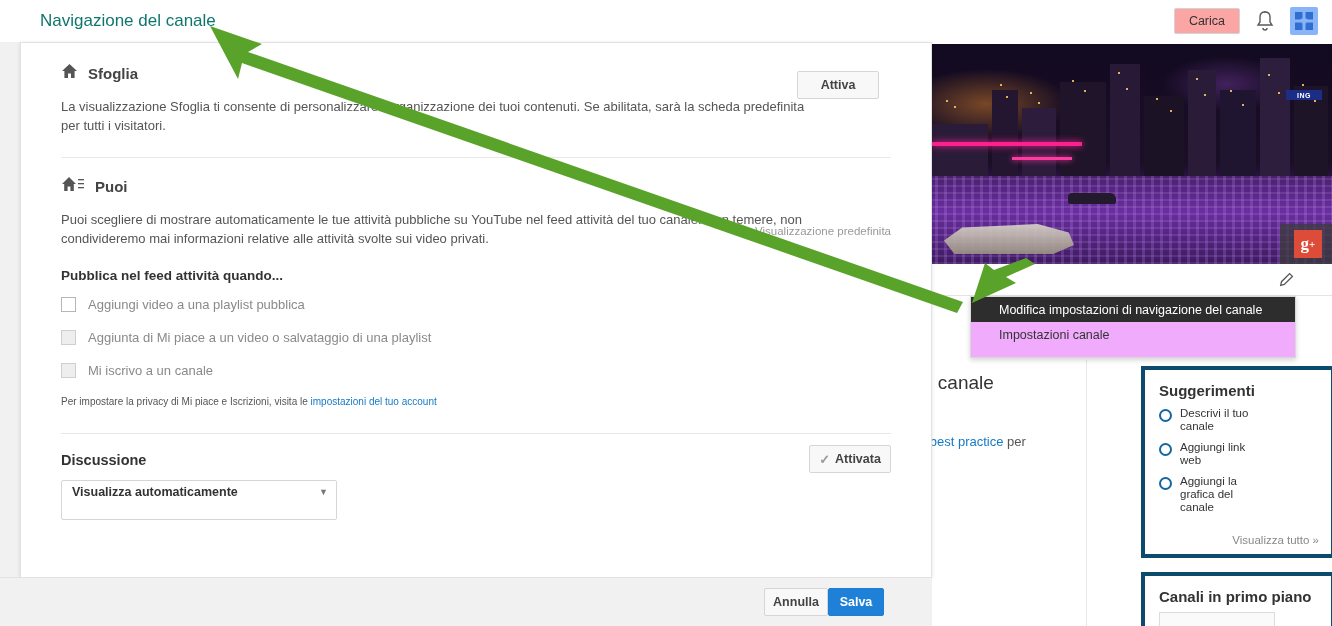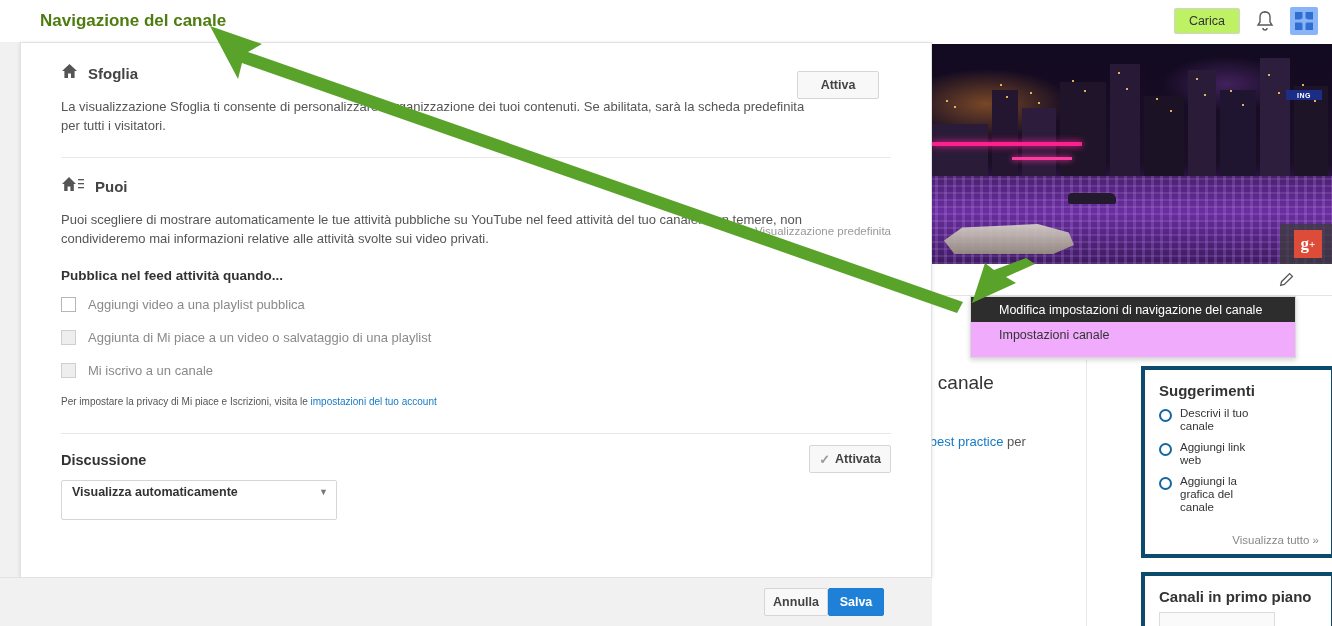--- a/index.html
+++ b/index.html
@@ -17,21 +17,21 @@
   .topbar {
     position: absolute; left: 0; top: 0; width: 1332px; height: 42px;
     background: #fff; z-index: 5;
   }
   .topbar-right {
     position: absolute; right: 14px; top: 0; height: 42px;
     display: flex; align-items: center; gap: 14px;
   }
   .btn-carica {
     height: 26px; min-width: 66px; padding: 0 14px;
-    border: 1px solid #d3d3d3; background: #bef264;
+    border: 1px solid #d3d3d3; background: #fca5a5;
     font-size: 12.5px; color: #333; border-radius: 2px;
     display: flex; align-items: center; justify-content: center;
     cursor: pointer;
   }
   .bell-icon { width: 22px; height: 24px; display:block; cursor:pointer; }
   .apps-icon {
     width: 28px; height: 28px; background: #8ab4f8;
     border-radius: 2px; display: flex; align-items: center; justify-content: center;
     cursor: pointer;
   }
@@ -131,21 +131,21 @@
   .modal {
     position:absolute; left:20px; top:42px; width:912px; height:535px;
     background:#fff; border:1px solid #e2e2e2; border-bottom:none;
     box-shadow: 0 1px 4px rgba(0,0,0,.12);
     z-index: 10;
   }
   .modal-gutter {
     position:absolute; left:0; top:42px; width:20px; height:535px; background:#f1f1f1; z-index:9;
   }
   .modal-title {
-    position:absolute; left:40px; top:11px; font-size:17px; font-weight:bold; color:#4d7c0f;
+    position:absolute; left:40px; top:11px; font-size:17px; font-weight:normal; color:#0f766e;
     z-index: 12;
   }
   .modal-body { position:absolute; left:0; top:0; width:100%; padding: 20px 40px 0 40px; }
 
   .sec-head { display:flex; align-items:center; margin-bottom: 14px; }
   .sec-head .house { margin-right: 10px; }
   .sec-head h3 { margin:0; font-size:15px; font-weight:bold; color:#444; }
   .sec-para { font-size:13px; color:#555; line-height:19px; margin: 0; max-width: 760px; }
   .hr { height:1px; background:#e8e8e8; margin: 22px 0 18px 0; }
 

